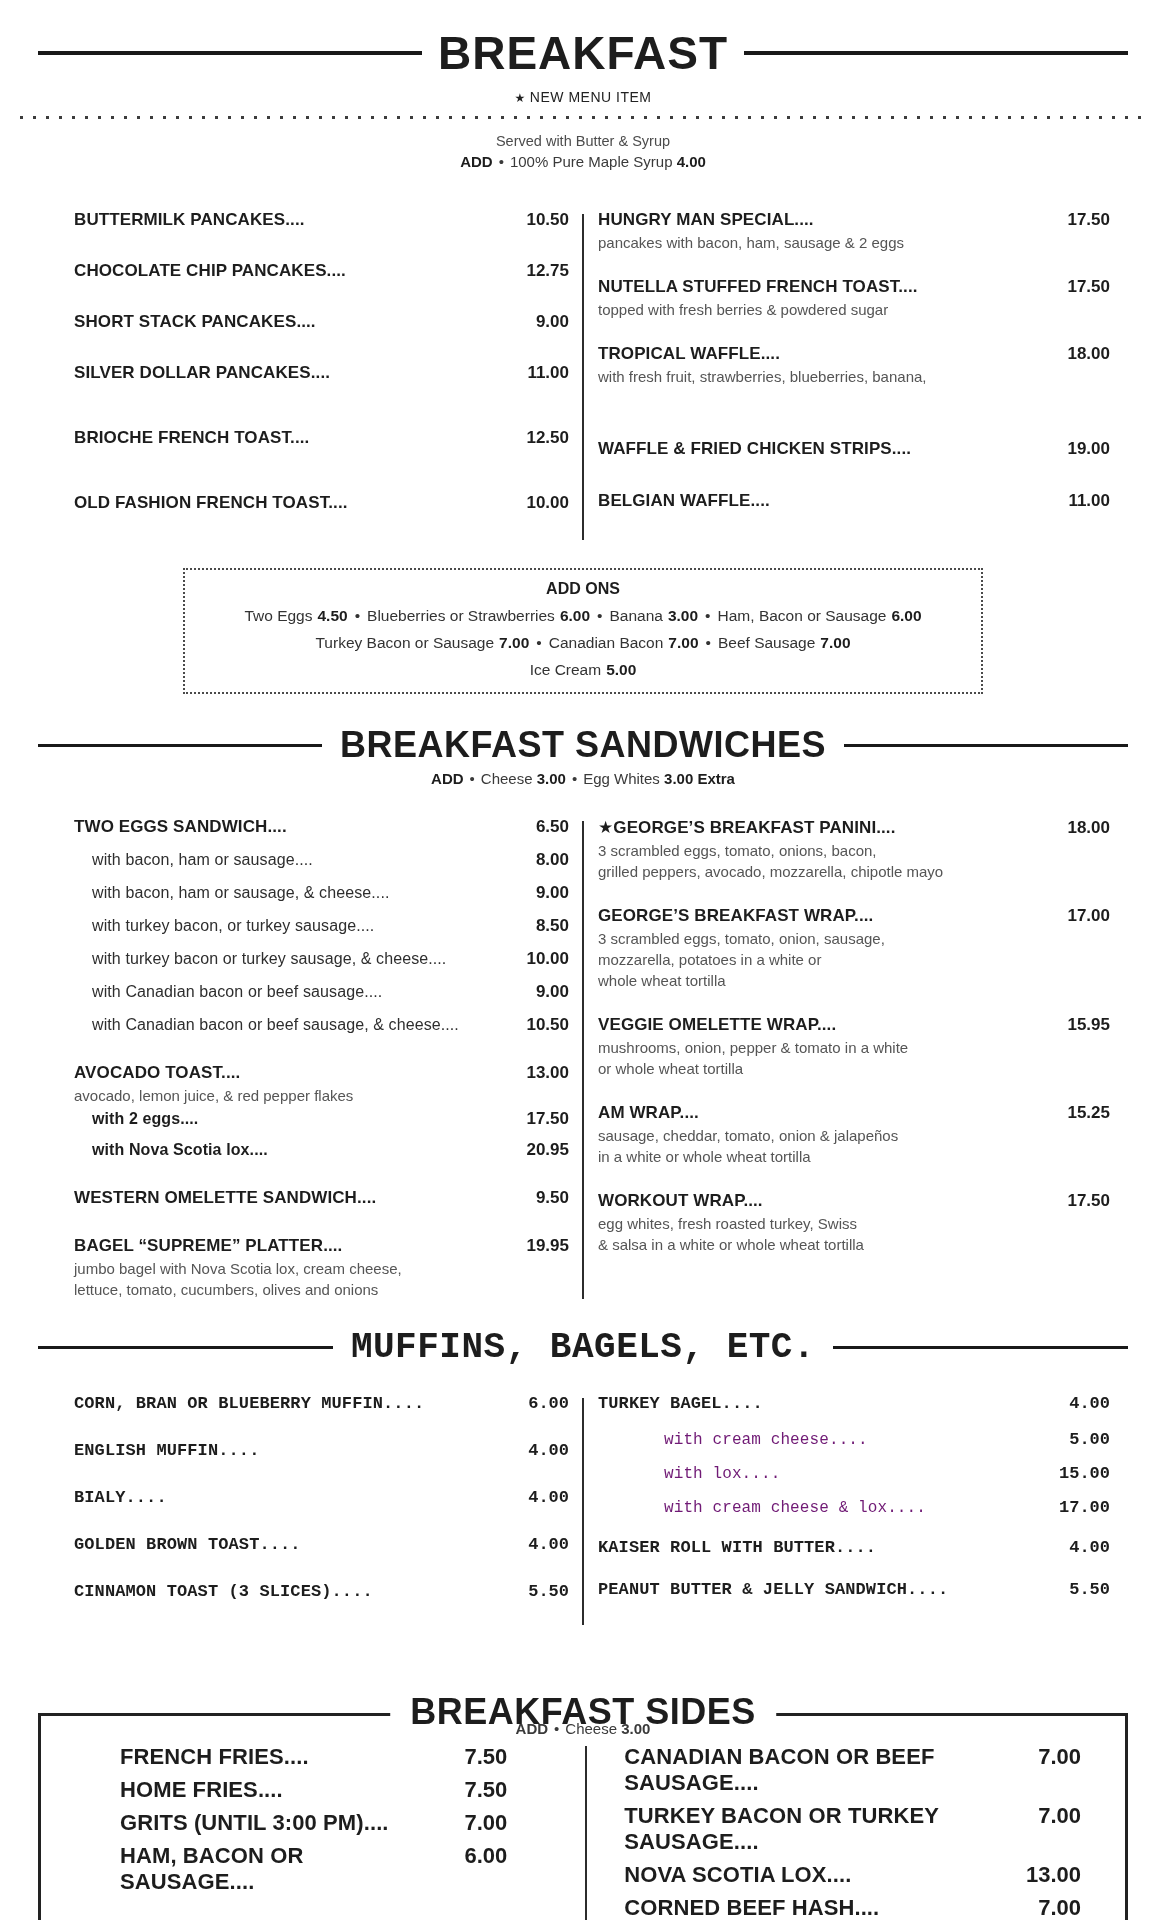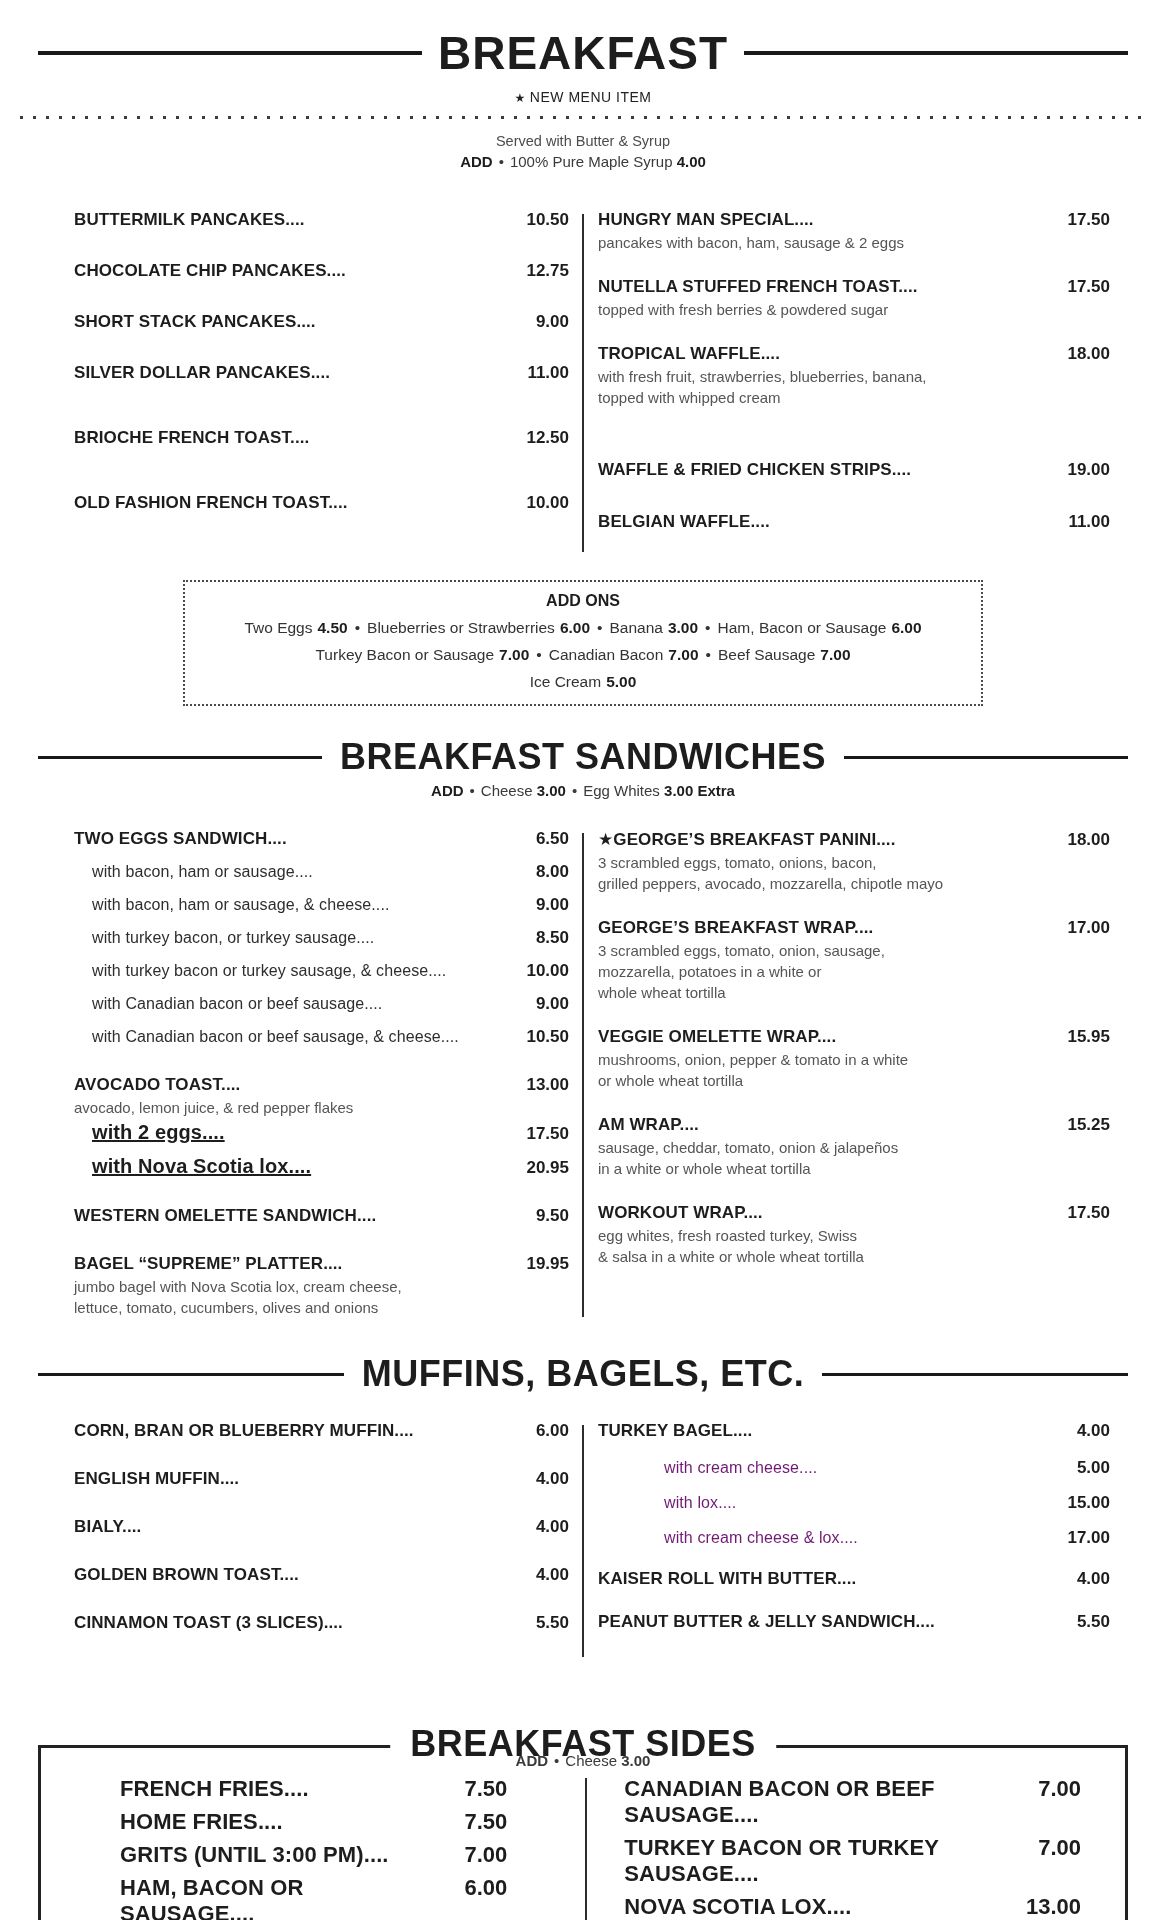--- a/index.html
+++ b/index.html
@@ -24,21 +24,21 @@
   
   .cols{display:flex;position:relative;}
   .cols::after{content:"";position:absolute;left:582px;top:4px;bottom:4px;width:2px;background:#2c2c2c;}
   .col{width:583px;box-sizing:border-box;}
   .col.lft{padding:0 14px 0 74px;}
   .col.rgt{padding:0 56px 0 15px;}
   .row{display:flex;justify-content:space-between;align-items:baseline;gap:28px;}
   .nm{font-weight:bold;font-size:17px;letter-spacing:.1px;padding-right:10px;}
   .pr{font-weight:bold;font-size:17px;white-space:nowrap;}
   .sub .nm{font-weight:normal;font-size:16px;color:#2e2e2e;padding-left:18px;}
-  .subb .nm{font-weight:bold;font-size:20px;padding-left:18px;text-decoration:underline;}
+  .subb .nm{font-weight:bold;font-size:16px;padding-left:18px;}
   .desc{font-size:15px;color:#555;line-height:21px;margin-top:2px;}
   
   .g-left .row{margin-bottom:31px;}
   .g-left .row:nth-child(4),.g-left .row:nth-child(5){margin-bottom:45px;}
   .g-right .item{margin-bottom:24px;}
   .g-right .item:nth-child(3){margin-bottom:52px;}
   .g-right .item:nth-child(4){margin-bottom:32px;}
   .griddle-cols{margin-top:40px;}
   
   .addons{width:800px;margin:24px auto 0;border:2px dotted #4a4a4a;text-align:center;
@@ -145,21 +145,20 @@
               <div>topped with fresh berries &amp; powdered sugar</div>
             </div>
         </div>
         <div class="item">
           <div class="row">
               <span class="nm">TROPICAL WAFFLE....</span>
               <span class="pr">18.00</span>
             </div>
           <div class="desc">
               <div>with fresh fruit, strawberries, blueberries, banana,</div>
-              <div>topped with whipped cream</div>
             </div>
         </div>
         <div class="item">
           <div class="row">
               <span class="nm">WAFFLE &amp; FRIED CHICKEN STRIPS....</span>
               <span class="pr">19.00</span>
             </div>
         </div>
         <div class="item">
           <div class="row">
@@ -302,21 +301,21 @@
             </div>
           <div class="desc">
               <div>egg whites, fresh roasted turkey, Swiss</div>
               <div>&amp; salsa in a white or whole wheat tortilla</div>
             </div>
         </div>
       </div>
     </div>
   </section>
 
-  <section style="margin-top:32px;">
+  <section style="margin-top:24px;font-family:Liberation Mono, monospace;">
     <div class="sec-head">
       <span class="rule"></span>
       <h2>MUFFINS, BAGELS, ETC.</h2>
       <span class="rule"></span>
     </div>
     <div class="cols mf-cols">
       <div class="col lft mf-left">
         <div class="row">
             <span class="nm">CORN, BRAN OR BLUEBERRY MUFFIN....</span>
             <span class="pr">6.00</span>

